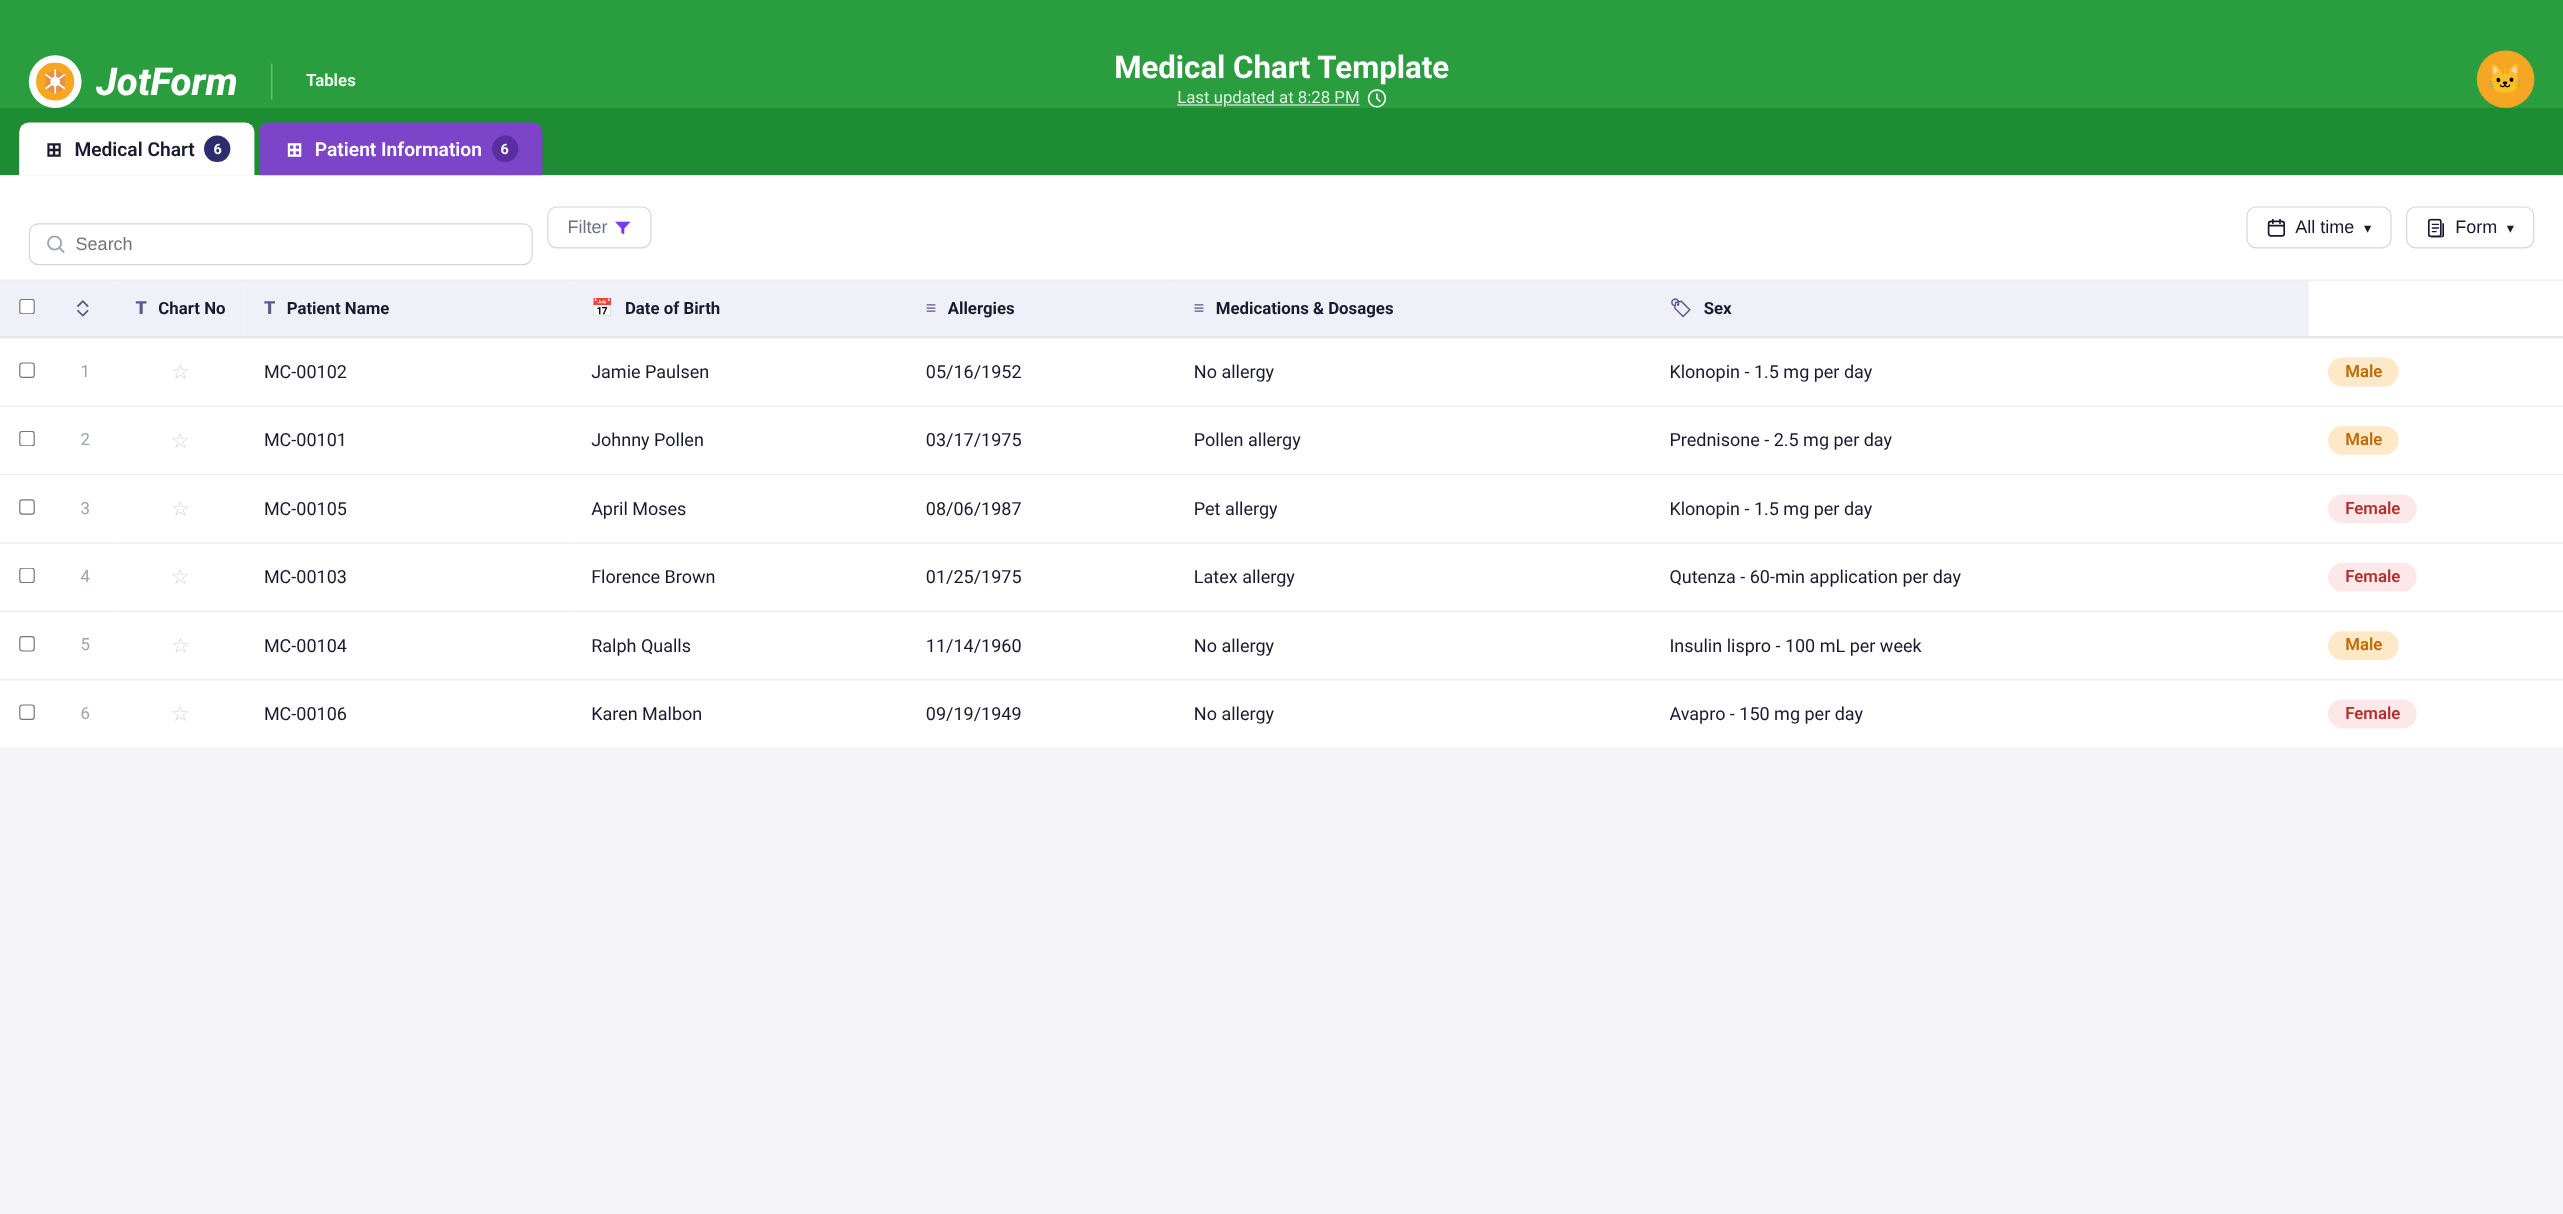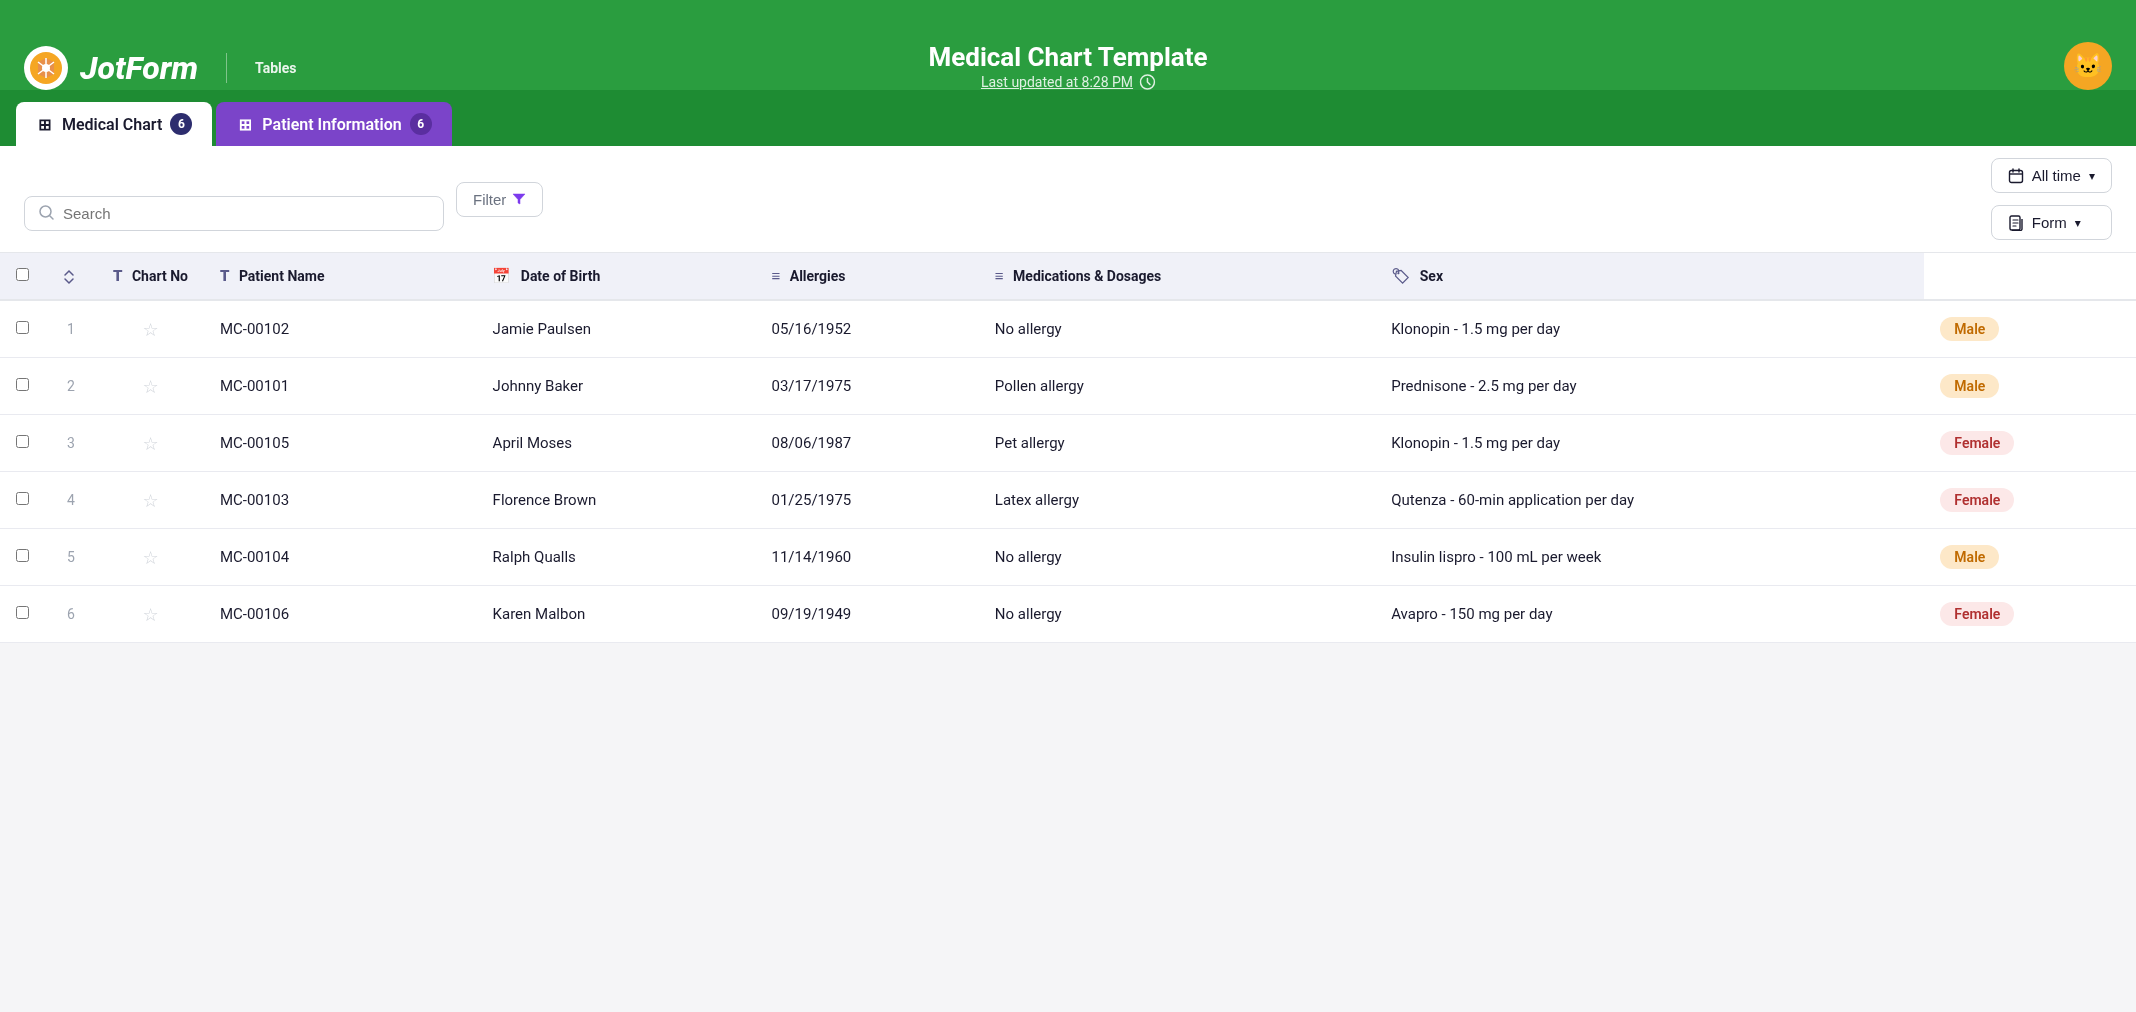--- a/index.html
+++ b/index.html
@@ -172,21 +172,20 @@
       border-radius: 8px;
       background: white;
       cursor: pointer;
       font-size: 15px;
       color: #6b7280;
     }
     .toolbar-right {
       margin-left: auto;
       display: flex;
       gap: 12px;
-      flex-direction: column;
     }
     .dropdown-btn {
       display: flex;
       align-items: center;
       gap: 8px;
       padding: 8px 16px;
       border: 1.5px solid #d1d5db;
       border-radius: 8px;
       background: white;
       cursor: pointer;
@@ -405,21 +404,21 @@
       <span class="sex-badge sex-male">Male</span>
     </td>
   </tr>
         <tr>
     <td class="checkbox-cell">
       <input type="checkbox" style="">
     </td>
     <td class="row-num">2</td>
     <td class="star-cell"><span class="star">☆</span></td>
     <td>MC-00101</td>
-    <td>Johnny Baker</td>
+    <td>Johnny Pollen</td>
     <td>03/17/1975</td>
     <td>Pollen allergy</td>
     <td>Prednisone - 2.5 mg per day</td>
     <td>
       <span class="sex-badge sex-male">Male</span>
     </td>
   </tr>
         <tr>
     <td class="checkbox-cell">
       <input type="checkbox" style="">

